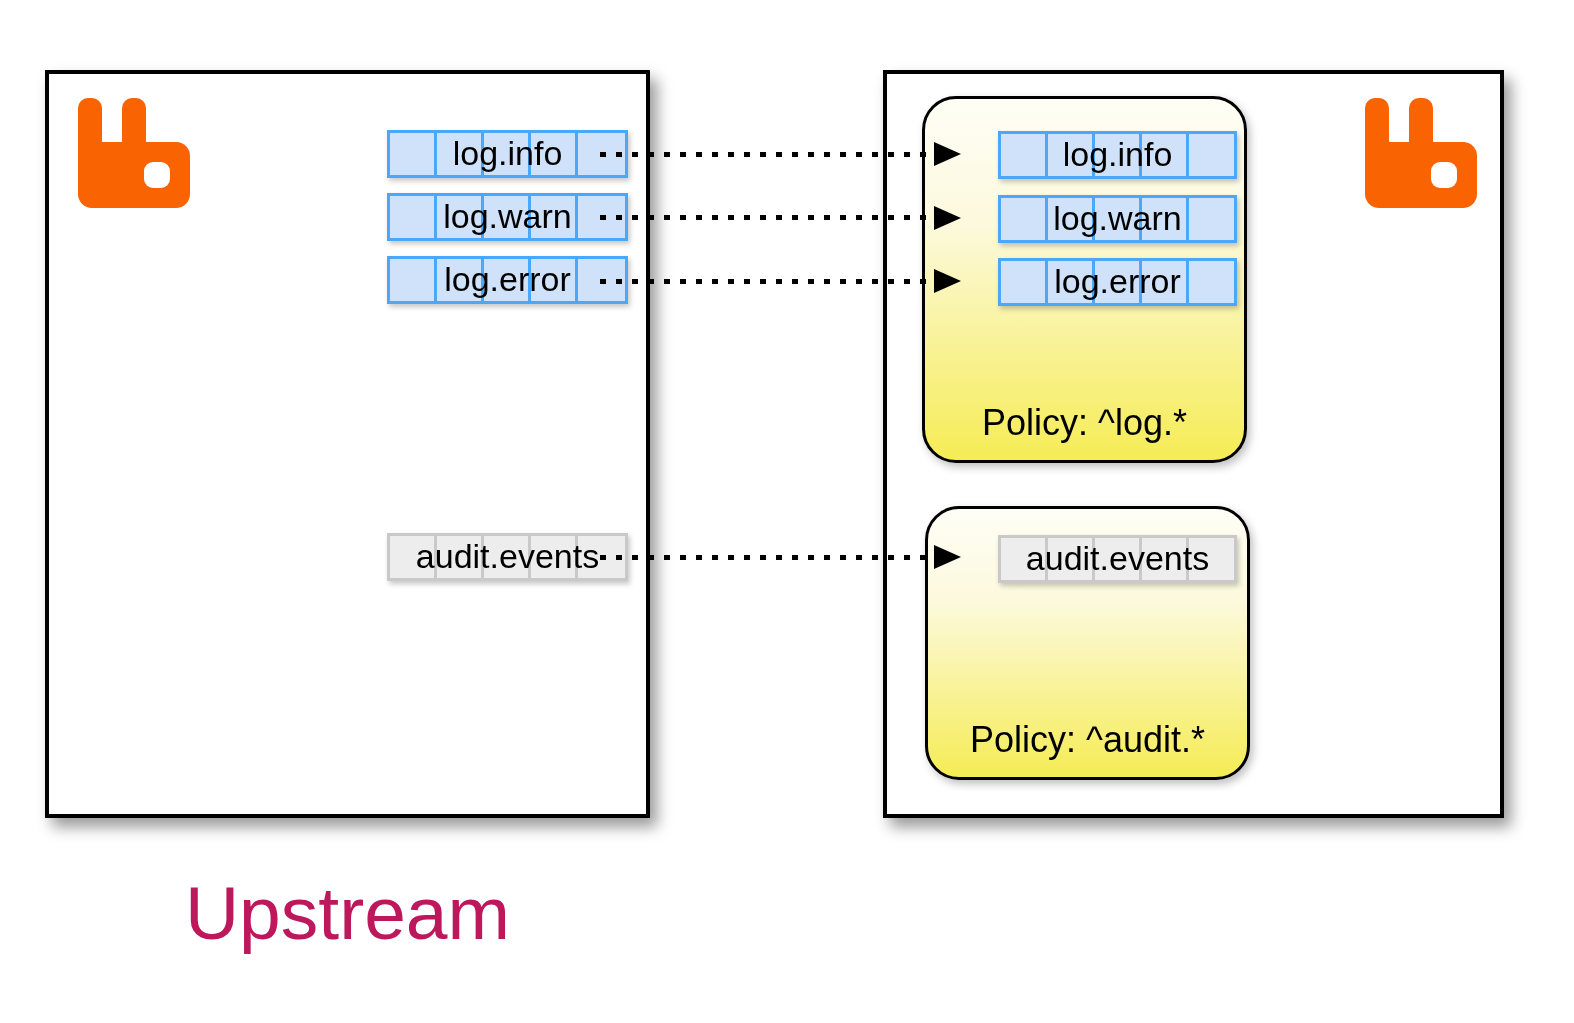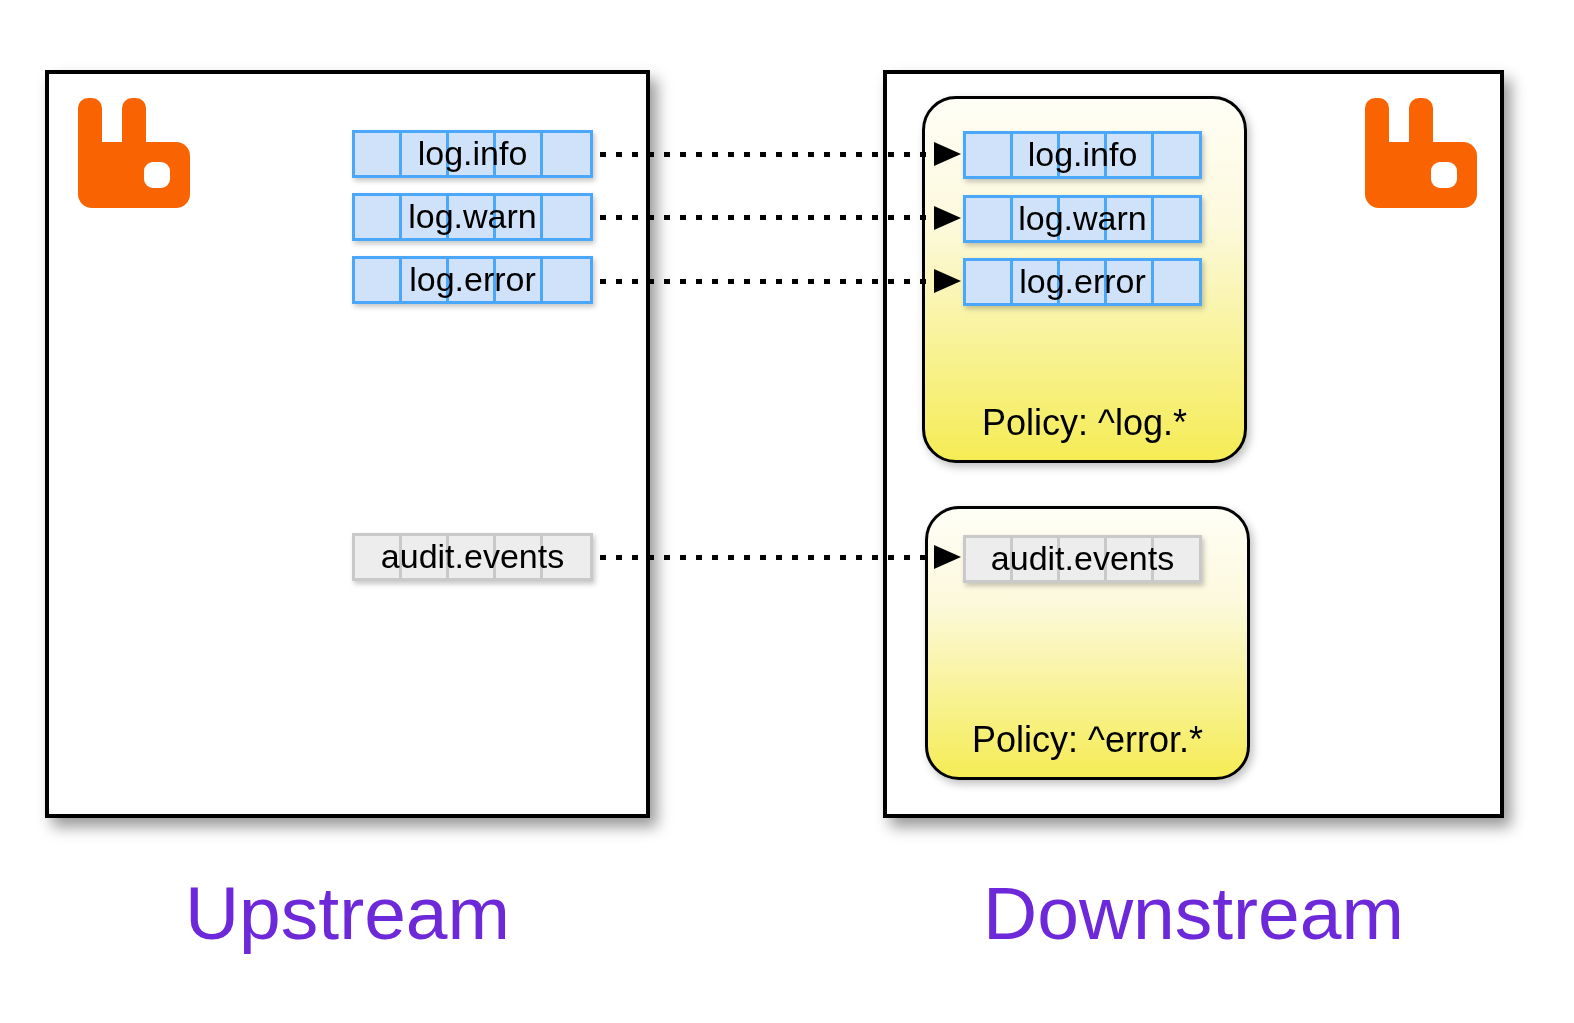--- a/index.html
+++ b/index.html
@@ -39,20 +39,21 @@
         transparent 0 44px,  var(--qb) 44px 47px,
         transparent 47px 91px,  var(--qb) 91px 94px,
         transparent 94px 138px, var(--qb) 138px 141px,
         transparent 141px 185px, var(--qb) 185px 188px,
         transparent 188px 100%) var(--qf);
     box-shadow: 2px 3px 5px rgba(0,0,0,0.22);
     display: flex;
     align-items: center;
     justify-content: center;
     z-index: 3;
+    margin-left: 35px;
   }
   .queue.blue { --qb:#4aa7fa; --qf:#cfe2f9; }
   .queue.gray { --qb:#c9c9c9; --qf:#ededed; }
   .queue .q-label {
     font-size: 34px;
     color: #000000;
     white-space: nowrap;
     line-height: 1;
     padding-bottom: 2px;
   }
@@ -115,21 +116,21 @@
   #arrow-1 { top: 142px; }
   #arrow-2 { top: 206px; }
   #arrow-3 { top: 269px; }
   #arrow-4 { top: 545px; }
 
   
   .broker-caption {
     position: absolute;
     text-align: center;
     font-size: 75px;
-    color: #6d28d9;
+    color: #be185d;
     line-height: 1;
     z-index: 2;
   }
   #caption-upstream   { left: 45px;  width: 605px; top: 876px; }
   #caption-downstream { left: 883px; width: 621px; top: 876px; }
 </style>
 </head>
 <body>
 
 <div id="canvas">
@@ -161,21 +162,21 @@
     <span class="q-label">log.error</span>
   </div>
   <div class="queue gray" id="uq-audit">
     <span class="q-label">audit.events</span>
   </div>
 
   <div class="policy-box" id="policy-log">
     <div class="policy-label">Policy: ^log.*</div>
   </div>
   <div class="policy-box" id="policy-audit">
-    <div class="policy-label">Policy: ^error.*</div>
+    <div class="policy-label">Policy: ^audit.*</div>
   </div>
 
   <div class="queue blue" id="dq-log-info">
     <span class="q-label">log.info</span>
   </div>
   <div class="queue blue" id="dq-log-warn">
     <span class="q-label">log.warn</span>
   </div>
   <div class="queue blue" id="dq-log-error">
     <span class="q-label">log.error</span>
@@ -188,15 +189,14 @@
   <div class="dotted-link" id="link-2"></div>
   <div class="dotted-link" id="link-3"></div>
   <div class="dotted-link" id="link-4"></div>
 
   <div class="arrowhead" id="arrow-1"></div>
   <div class="arrowhead" id="arrow-2"></div>
   <div class="arrowhead" id="arrow-3"></div>
   <div class="arrowhead" id="arrow-4"></div>
 
   <div class="broker-caption" id="caption-upstream">Upstream</div>
-  <div class="broker-caption" id="caption-downstream">Downstream</div>
 
 </div>
 
 </body></html>

